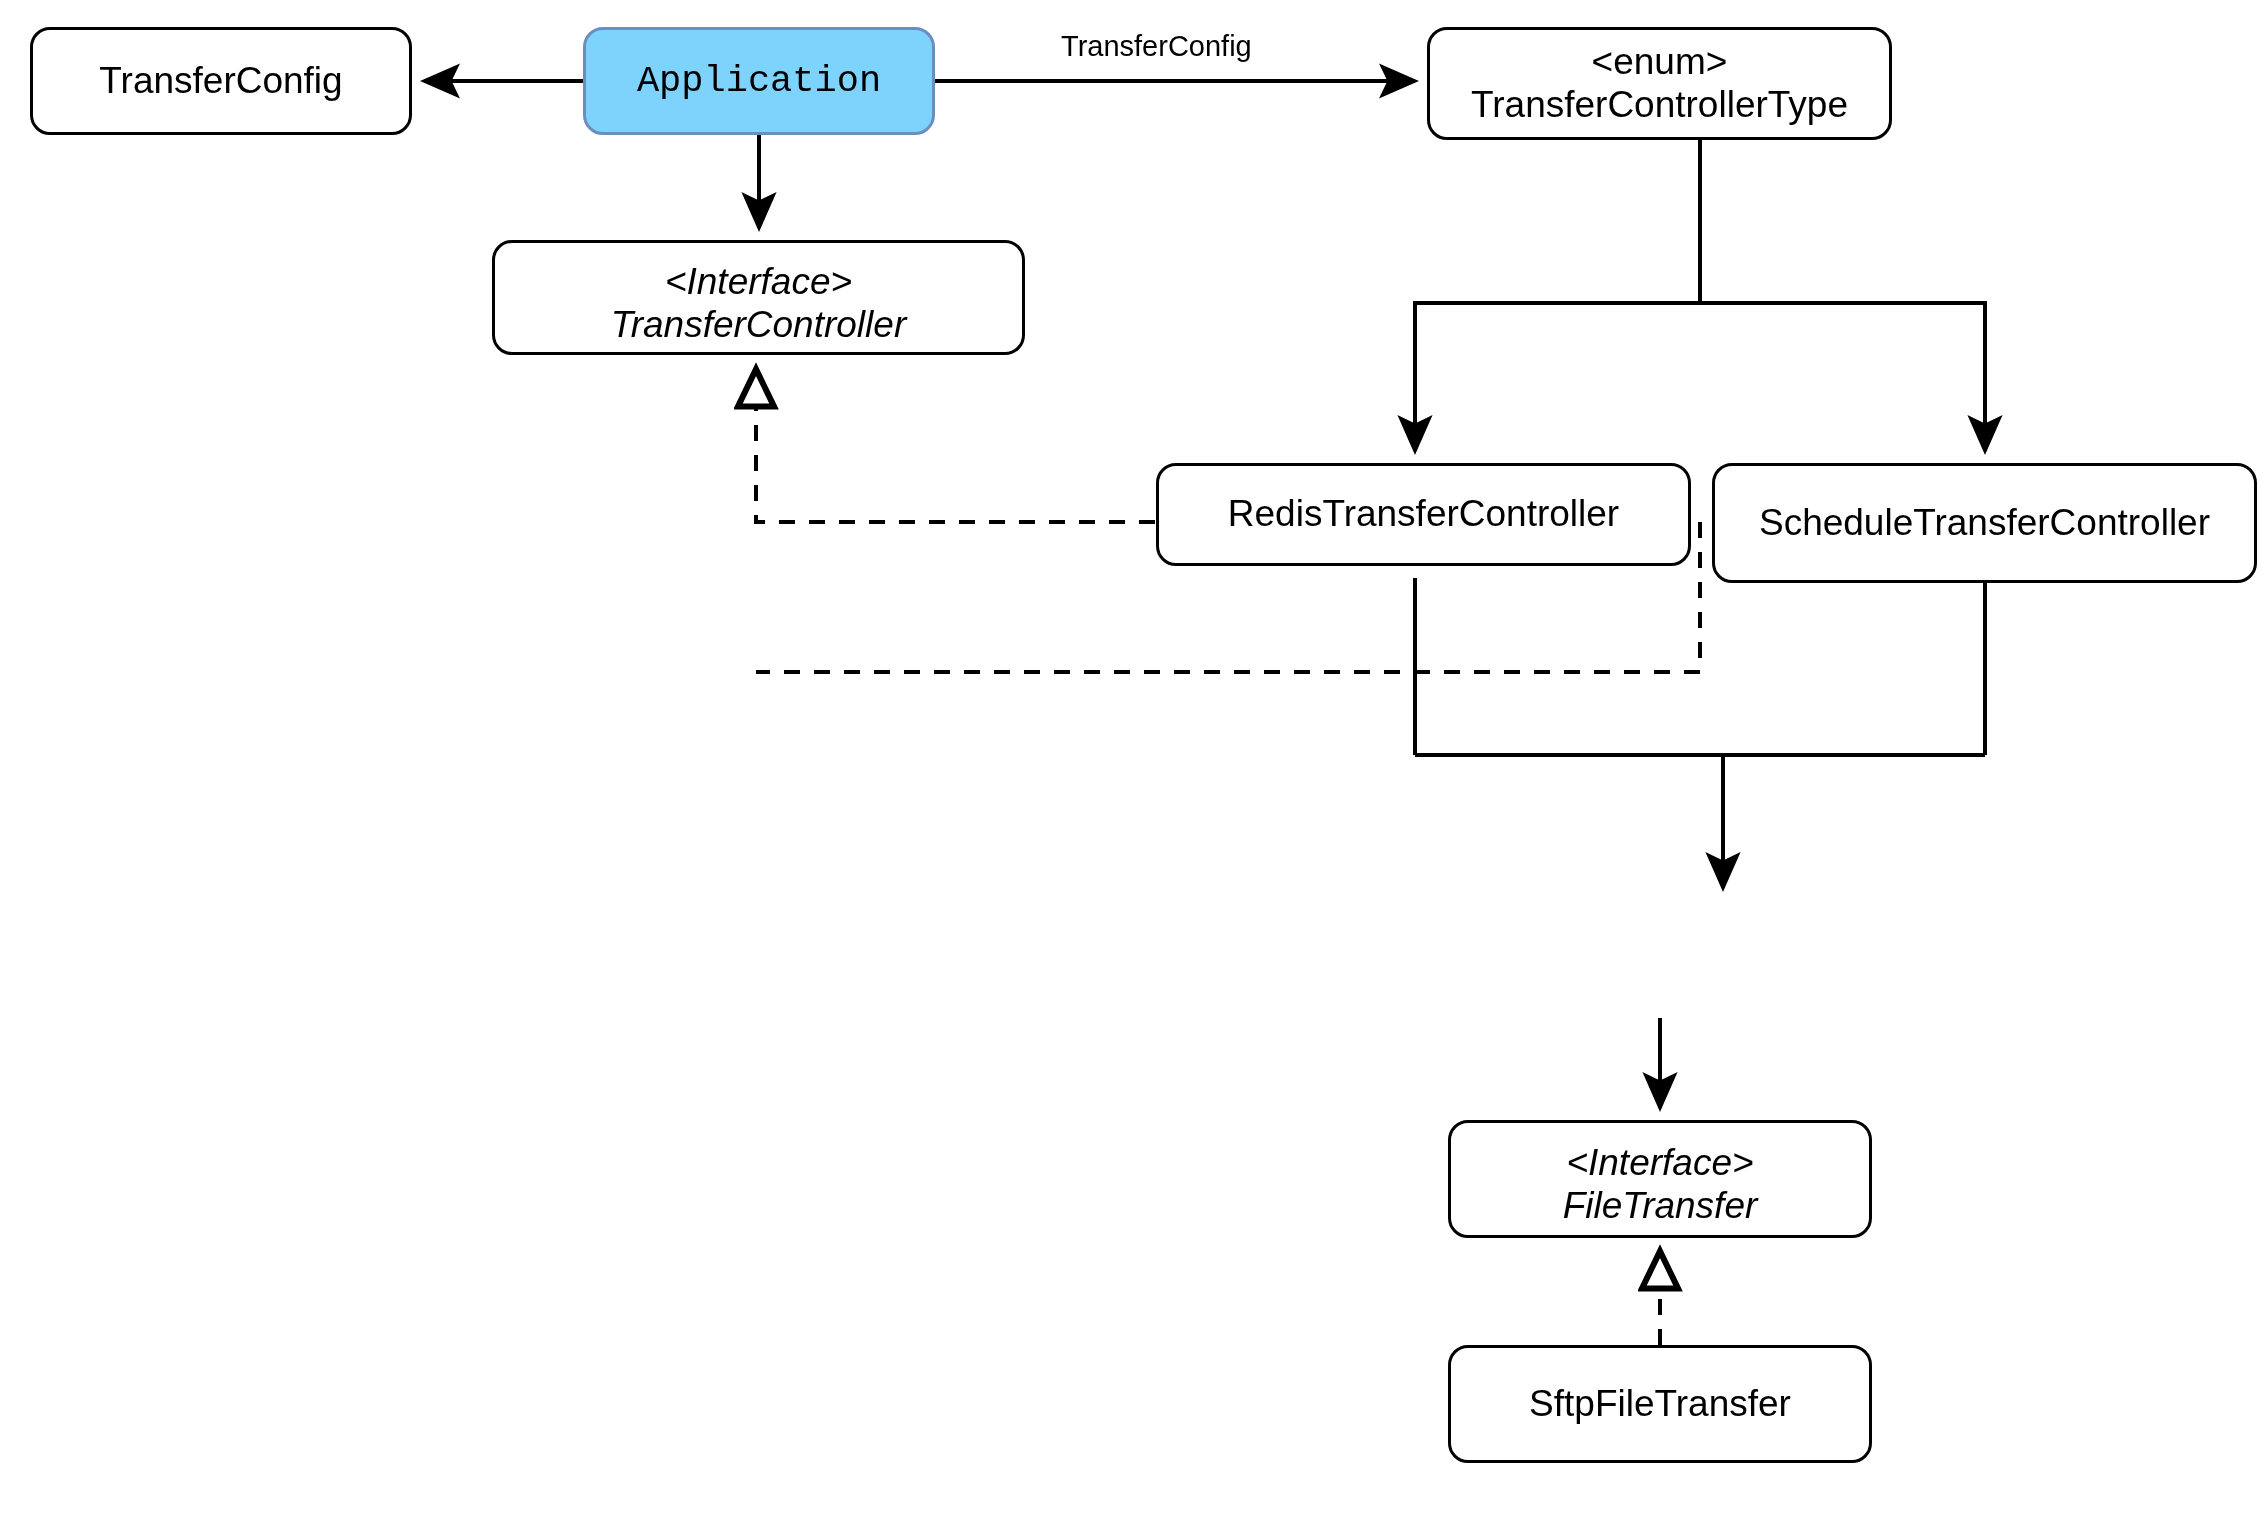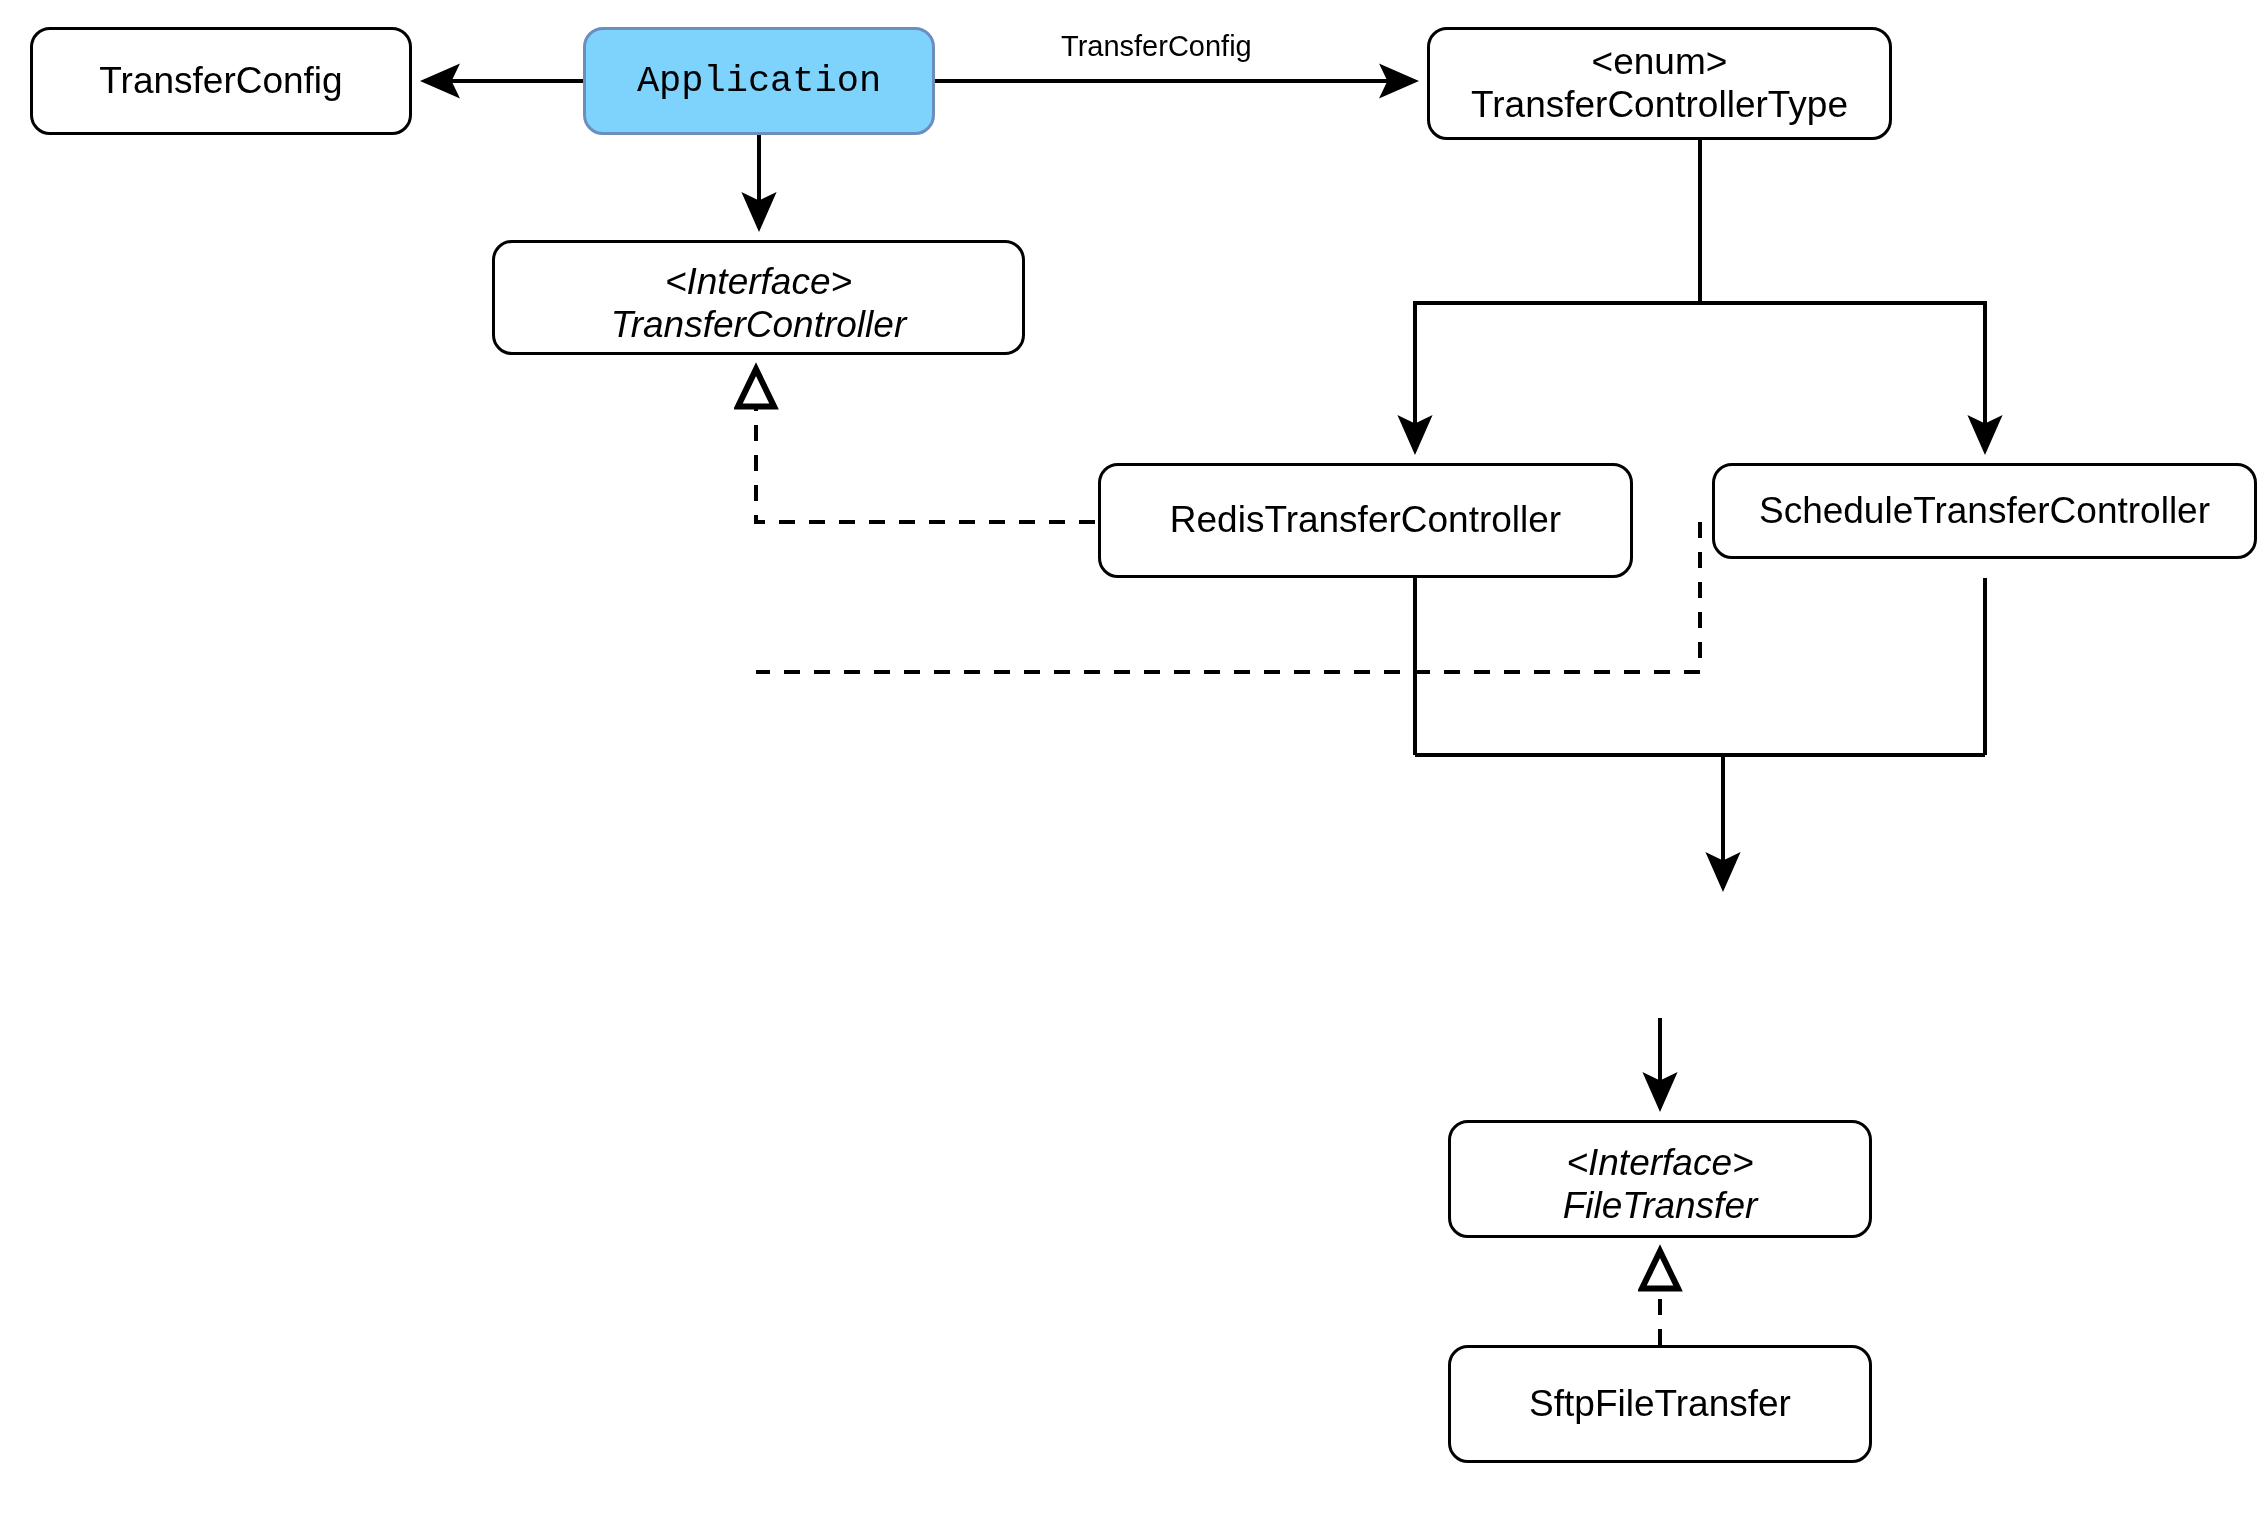--- a/index.html
+++ b/index.html
@@ -131,25 +131,25 @@
   <div class="node enum" style="left:1427px; top:27px; width:465px; height:113px;">
     <div class="node-stereotype">&lt;enum&gt;</div>
     <div class="node-label">TransferControllerType</div>
   </div>
 
   <div class="node stereo" style="left:492px; top:240px; width:533px; height:115px;">
     <div class="node-stereotype">&lt;Interface&gt;</div>
     <div class="node-label">TransferController</div>
   </div>
 
-  <div class="node" style="left:1098px; top:463px; width:535px; height:115px;">
+  <div class="node" style="left:1156px; top:463px; width:535px; height:103px;">
     <div class="node-label">RedisTransferController</div>
   </div>
 
-  <div class="node" style="left:1712px; top:463px; width:545px; height:96px;">
+  <div class="node" style="left:1712px; top:463px; width:545px; height:120px;">
     <div class="node-label">ScheduleTransferController</div>
   </div>
 
 
   <div class="node stereo" style="left:1448px; top:1120px; width:424px; height:118px;">
     <div class="node-stereotype">&lt;Interface&gt;</div>
     <div class="node-label">FileTransfer</div>
   </div>
 
   <div class="node" style="left:1448px; top:1345px; width:424px; height:118px;">

